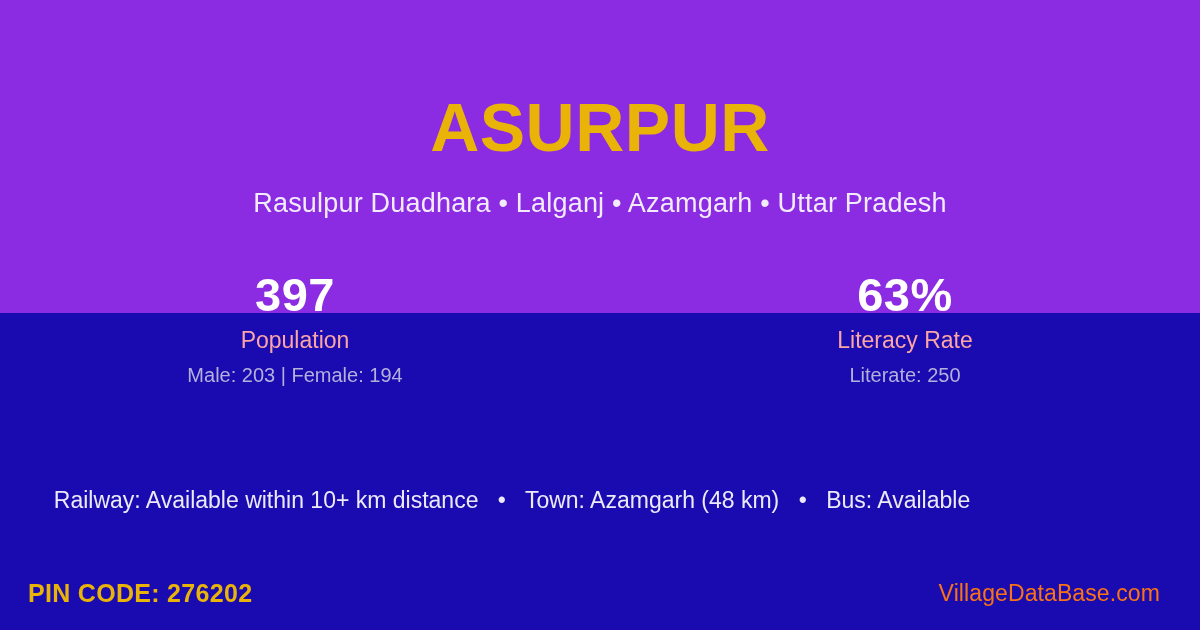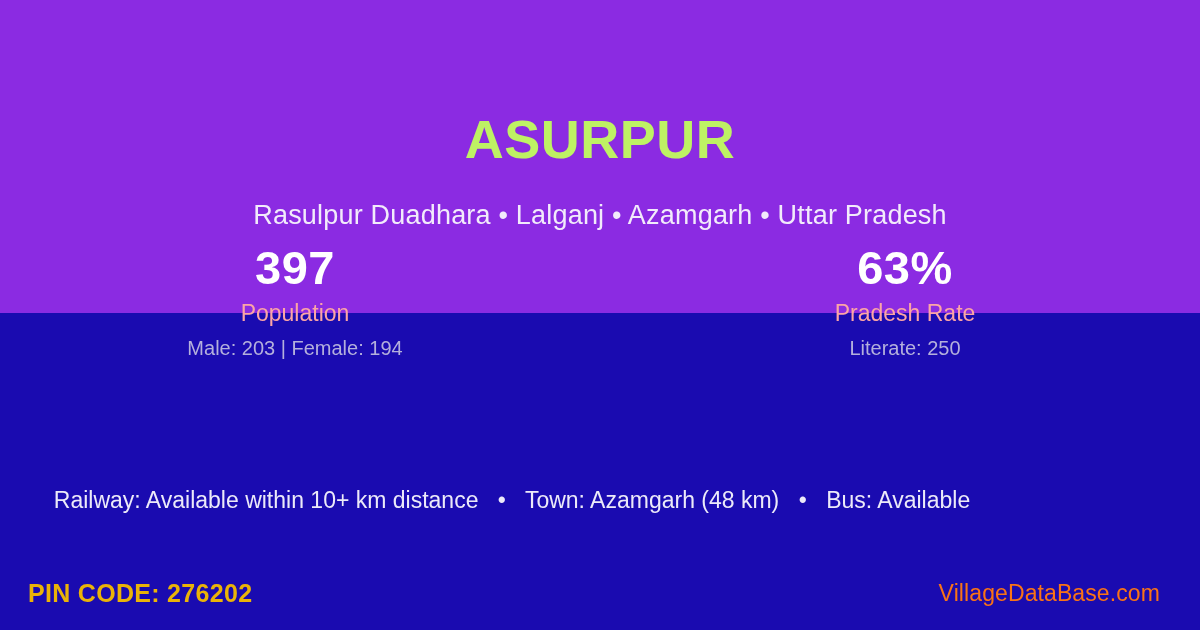--- a/index.html
+++ b/index.html
@@ -34,43 +34,43 @@
 
   
   #header {
     position: absolute;
     left: 0; top: 0;
     width: 1200px;
     text-align: center;
     z-index: 3;
   }
   #title {
-    margin: 12px;
+    margin: 0;
     padding-top: 84px;
-    font-size: 54px;
+    font-size: 68px;
     line-height: 86px;
     font-weight: bold;
-    color: #bef264;
+    color: #eab308;
     letter-spacing: 0.5px;
   }
   #subtitle {
-    margin: 0;
+    margin: 12px;
     padding-top: 4px;
     font-size: 27px;
     line-height: 34px;
     font-weight: normal;
     color: #f2ebfb;
     letter-spacing: 0.2px;
   }
 
   
   #stats {
     position: absolute;
     left: 0;
-    top: 240px;
+    top: 267px;
     width: 1200px;
     display: flex;
     z-index: 3;
     gap: 20px;
   }
   .stat {
     flex: 1 1 0;
     text-align: center;
   }
   .stat-value {
@@ -160,21 +160,21 @@
 
     <div class="stat">
       <div class="stat-value">397</div>
       <div class="stat-label">Population</div>
       <div class="stat-sub">Male: 203 | Female: 194</div>
     </div>
 
 
     <div class="stat">
       <div class="stat-value">63%</div>
-      <div class="stat-label">Pradesh Rate</div>
+      <div class="stat-label">Literacy Rate</div>
       <div class="stat-sub">Literate: 250</div>
     </div>
 
   </div>
 
   <div id="infra">
     <span>Railway: Available within 10+ km distance</span>
     <span class="sep">•</span>
     <span>Town: Azamgarh (48 km)</span>
     <span class="sep">•</span>

